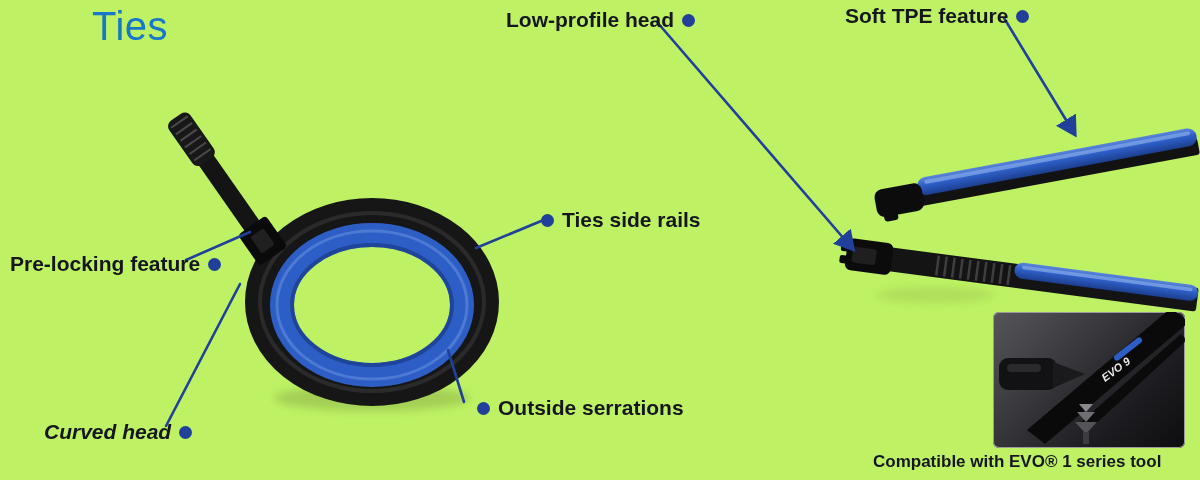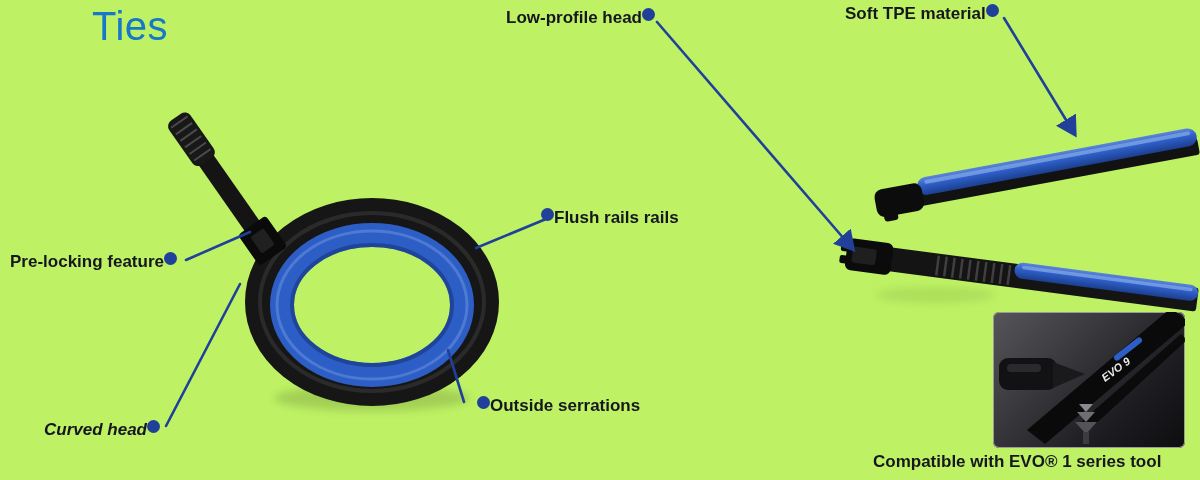--- a/index.html
+++ b/index.html
@@ -9,22 +9,22 @@
     background:#bef264;
     font-family:"Liberation Sans", sans-serif;
     overflow:hidden;
   }
   .title{
     position:absolute;left:92px;top:4px;margin:0;
     font-size:40px;font-weight:400;color:#1777c8;
     letter-spacing:0.5px;
   }
   .callout{
-    position:absolute;display:flex;align-items:flex-start;
-    font-size:17px;font-weight:bold;color:#16161f;white-space:nowrap;
+    position:absolute;display:flex;align-items:center;gap:8px;
+    font-size:21px;font-weight:bold;color:#16161f;white-space:nowrap;
   }
   .dot{
     width:13px;height:13px;border-radius:50%;
     background:#20409a;flex:0 0 auto;
   }
   .art{position:absolute;left:0;top:0;}
   .inset{
     position:absolute;left:993px;top:312px;width:192px;height:136px;
     border-radius:6px;overflow:hidden;
     background:linear-gradient(135deg,#55555a 0%,#39393e 35%,#1d1d21 70%,#0d0d10 100%);
@@ -130,27 +130,27 @@
       <line x1="464" y1="402" x2="448" y2="350"></line>
     </g>
   </svg>
 
   <div class="callout" style="left:506px;top:8px;">
     <span>Low-profile head</span>
     <span class="dot"></span>
   </div>
 
   <div class="callout" style="left:845px;top:4px;">
-    <span>Soft TPE material</span>
+    <span>Soft TPE feature</span>
     <span class="dot"></span>
   </div>
 
   <div class="callout" style="left:541px;top:208px;">
     <span class="dot"></span>
-    <span>Flush rails rails</span>
+    <span>Ties side rails</span>
   </div>
 
   <div class="callout" style="left:10px;top:252px;">
     <span>Pre-locking feature</span>
     <span class="dot"></span>
   </div>
 
   <div class="callout" style="left:44px;top:420px;font-style:italic;">
     <span>Curved head</span>
     <span class="dot"></span>

